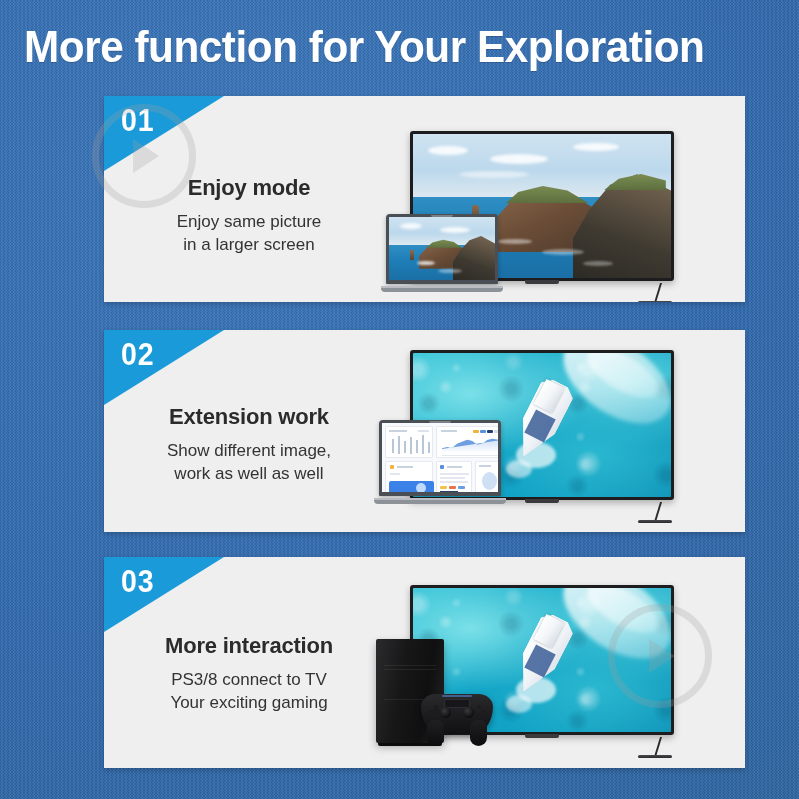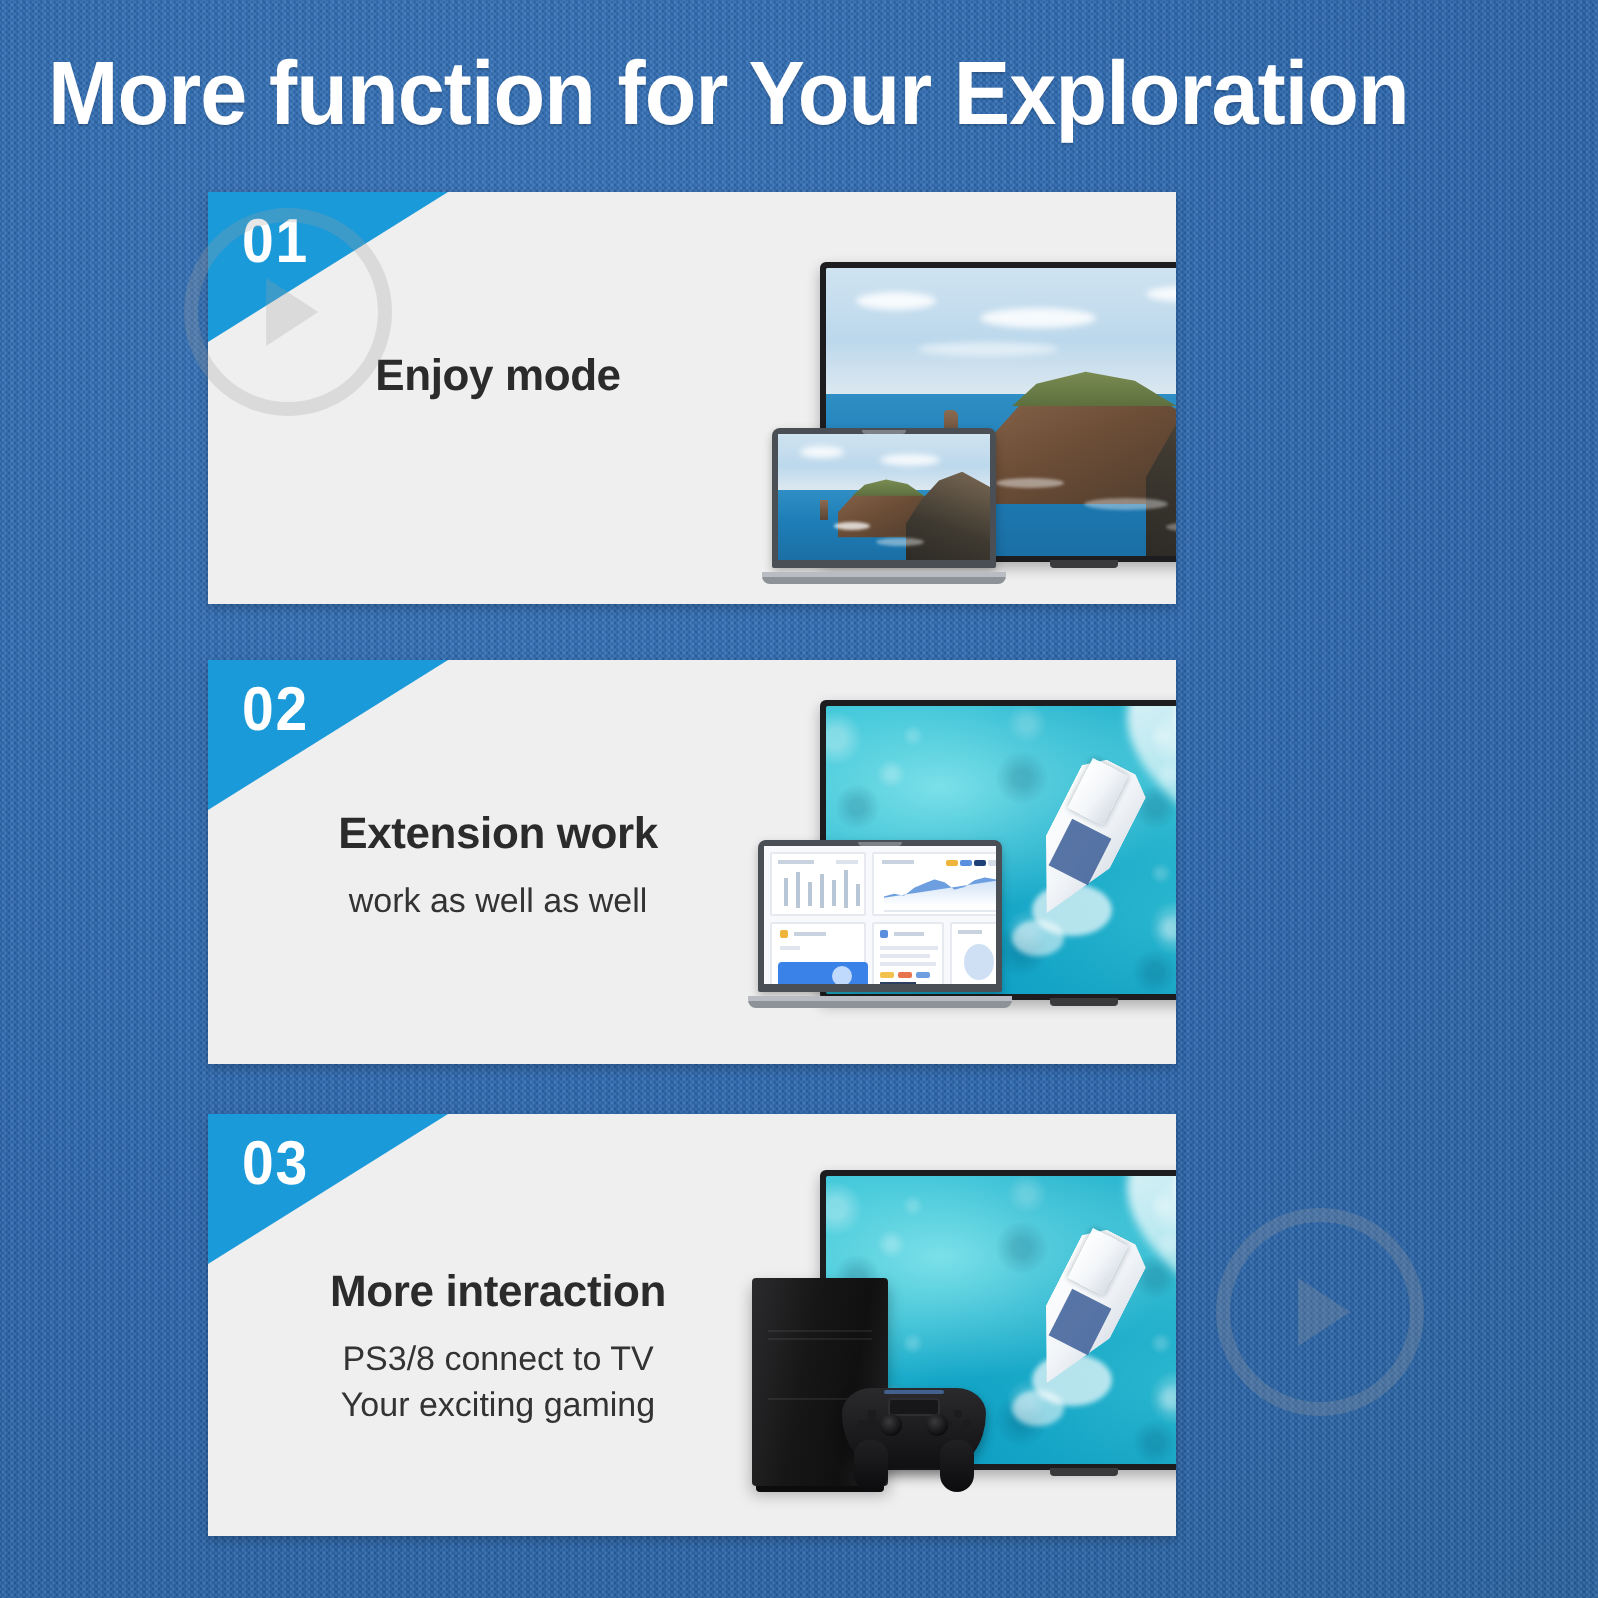--- a/index.html
+++ b/index.html
@@ -38,21 +38,21 @@
     transform: scaleX(0.94);
     transform-origin: left center;
     white-space: nowrap;
     text-shadow: 0 1px 1px rgba(0,0,0,.18);
   }
 
   
   .card {
     position: absolute;
     left: 104px;
-    width: 484px;
+    width: 641px;
     background: #efefef;
     overflow: hidden;
     box-shadow: 0 2px 5px rgba(0,0,0,.22);
     padding-left: 24px;
   }
   #card-1 { top: 96px;  height: 206px; }
   #card-2 { top: 330px; height: 202px; }
   #card-3 { top: 557px; height: 211px; }
 
   
@@ -399,20 +399,24 @@
         </div>
         <div class="laptop-base" style="left:0; top:72px; width:122px;"></div>
       </div>
     </div>
 
     <div class="corner"></div>
     <div class="corner-num">01</div>
 
     <div class="card-text">
       <div class="card-heading">Enjoy mode</div>
+      <div class="card-sub">
+        <span>Enjoy same picture</span>
+        <span>in a larger screen</span>
+      </div>
     </div>
   </div>
 
   <div class="card" id="card-2">
 
     <div class="scene">
 
       <div class="tv" style="left:306px; top:20px; width:264px; height:150px;">
         <div class="tv-screen">
           <div class="wp-yacht">
@@ -491,20 +495,21 @@
         <div class="laptop-base" style="left:0; top:78px; width:132px;"></div>
       </div>
     </div>
 
     <div class="corner"></div>
     <div class="corner-num">02</div>
 
     <div class="card-text">
       <div class="card-heading">Extension work</div>
       <div class="card-sub">
+        <span>Show different image,</span>
         <span>work as well as well</span>
       </div>
     </div>
   </div>
 
   <div class="card" id="card-3">
 
     <div class="scene">
 
       <div class="tv" style="left:306px; top:28px; width:264px; height:150px;">

